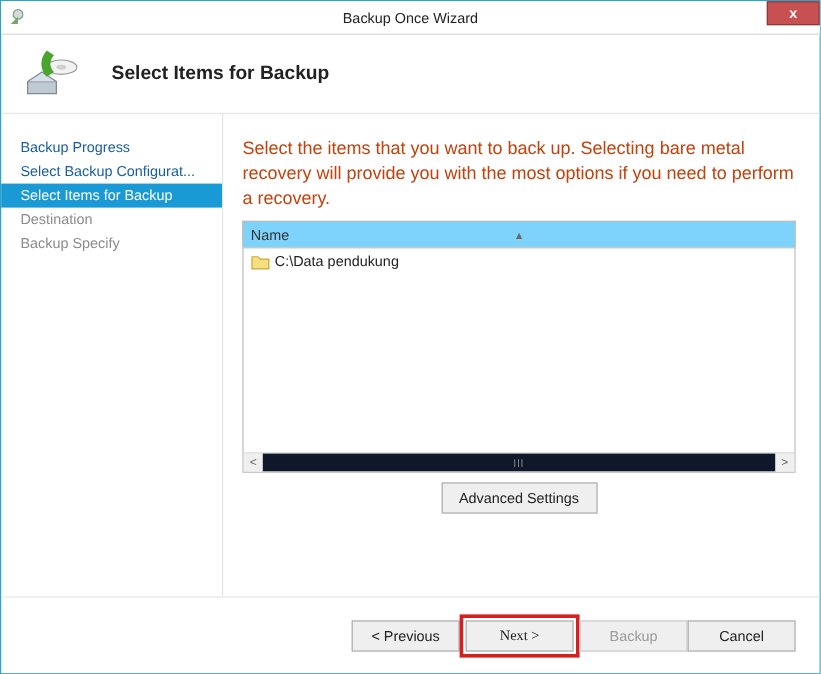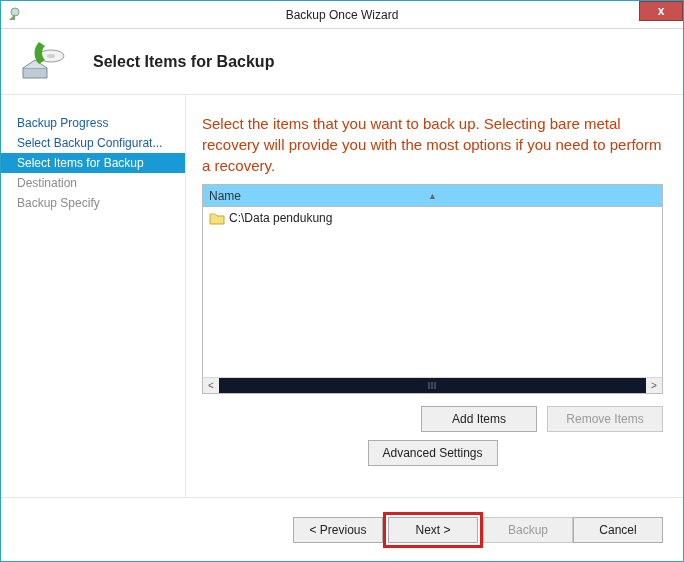--- a/index.html
+++ b/index.html
@@ -224,21 +224,21 @@
     justify-content: flex-end;
     padding-right: 20px;
     gap: 0;
   }
   .footer .btn { min-width: 90px; }
   .next-highlight {
     border: 3px solid #d62020;
     padding: 2px;
     display: inline-flex;
   }
-  .next-highlight .btn { min-width: 90px; }
+  .next-highlight .btn { min-width: 90px; font-family: Liberation Serif, serif; }
 </style>
 </head>
 <body>
 
 <div class="window">
 
   <div class="titlebar">
     <span class="title-icon">
       <svg viewBox="0 0 16 16" width="16" height="16">
         <circle cx="8" cy="5" r="4" fill="#d9d9d9" stroke="#6a8"></circle>
@@ -295,24 +295,20 @@
         </div>
         <div class="hscroll">
           <div class="arrow">&lt;</div>
           <div class="track">
               <span class="grip">lll</span>
             </div>
           <div class="arrow">&gt;</div>
         </div>
       </div>
 
-      <div class="item-buttons">
-        <div class="btn">Add Items</div>
-        <div class="btn disabled">Remove Items</div>
-      </div>
       <div class="adv-row">
         <div class="btn" style="min-width:130px">Advanced Settings</div>
       </div>
     </div>
   </div>
 
   <div class="footer">
     <div class="btn">&lt; Previous</div>
     <div class="next-highlight">
       <div class="btn">Next &gt;</div>

